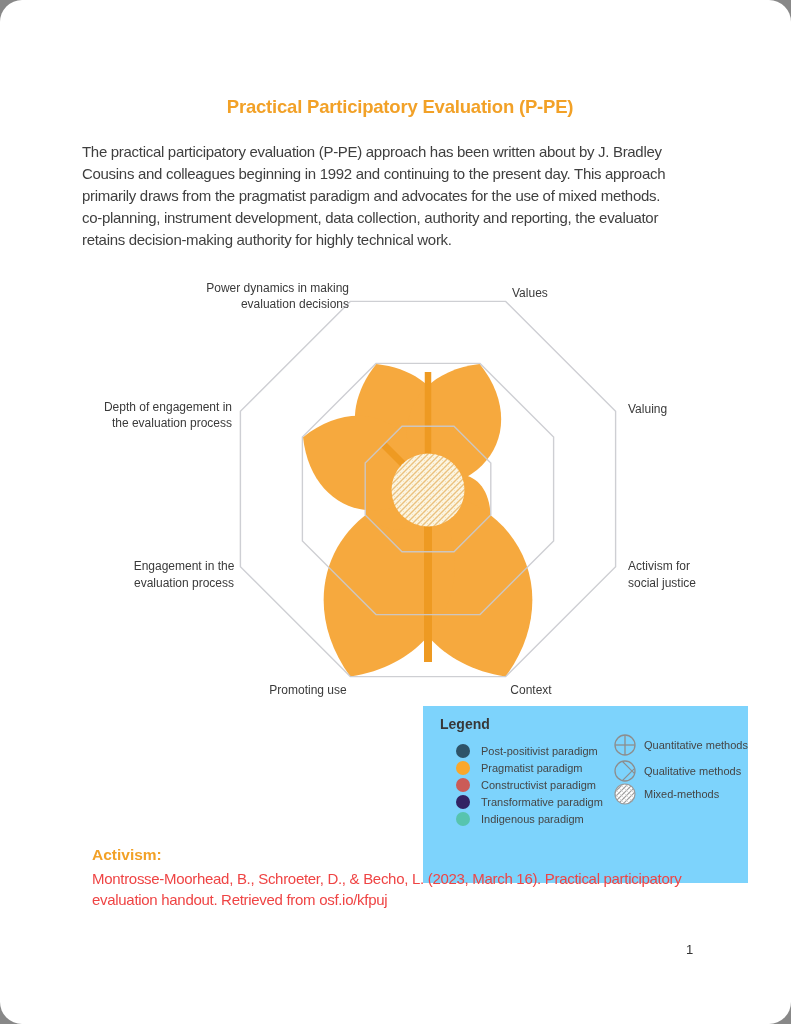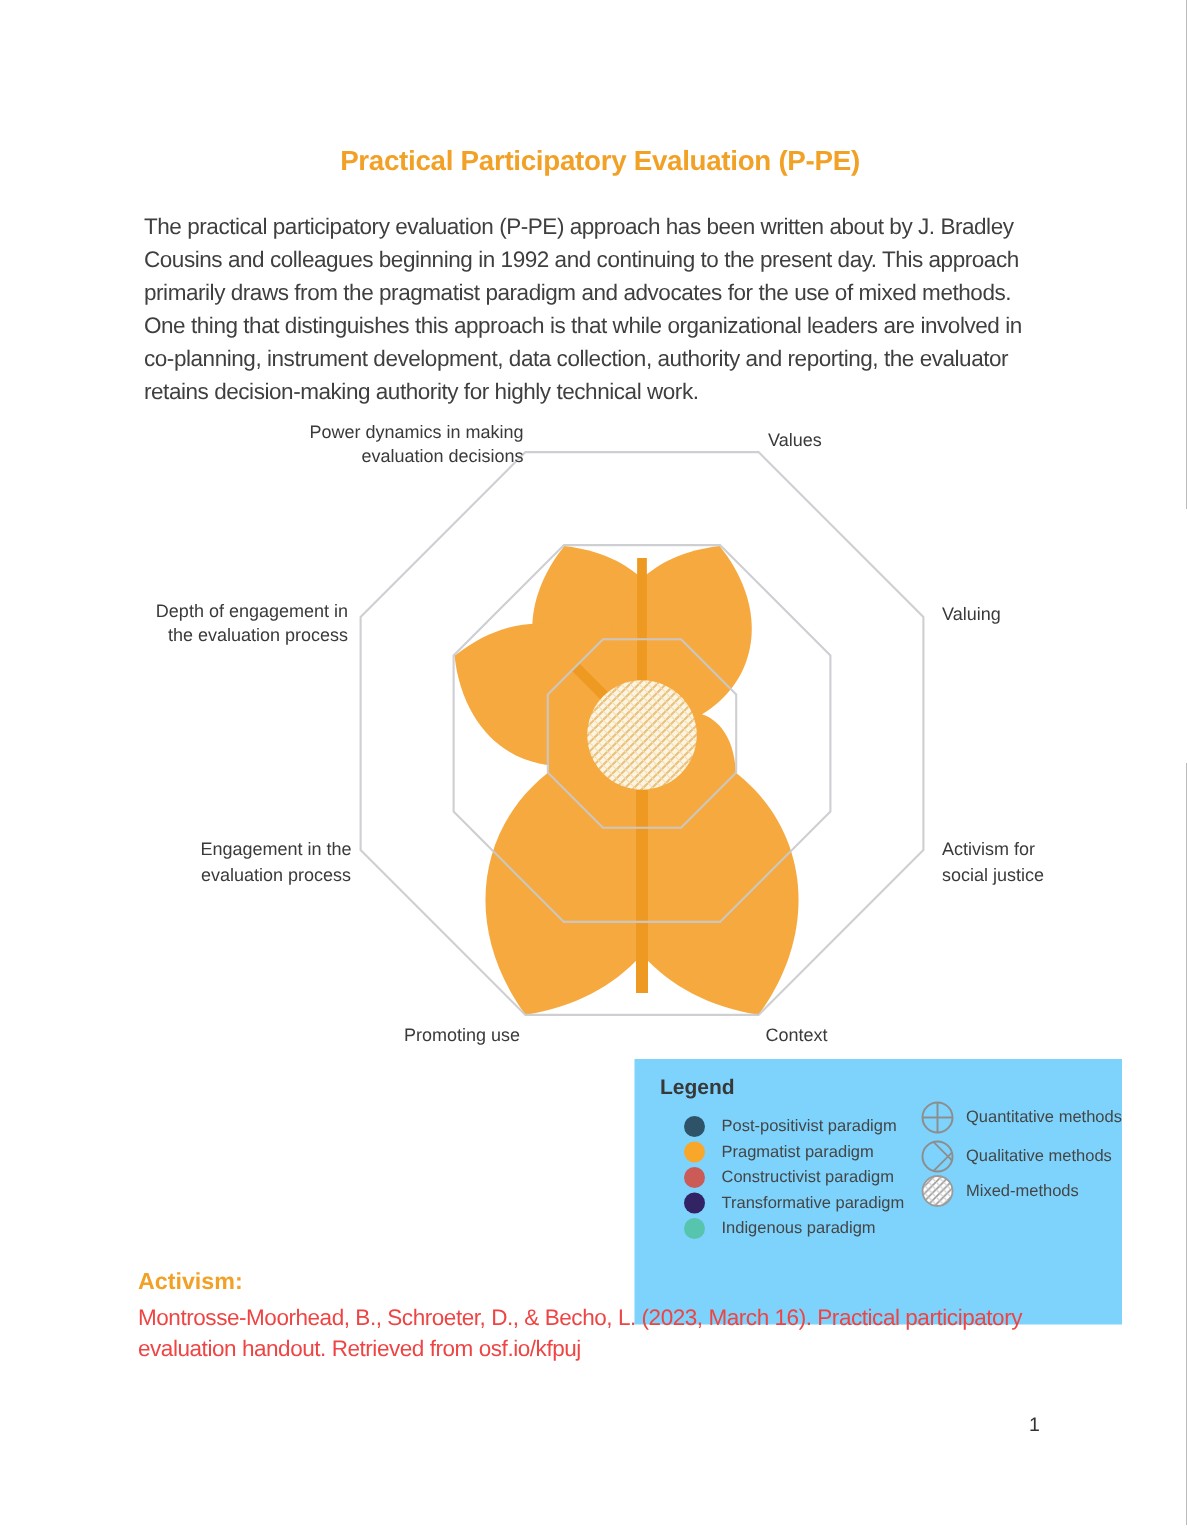--- a/index.html
+++ b/index.html
@@ -1,24 +1,24 @@
 <!DOCTYPE html>
 <html><head>
 <meta charset="utf-8">
 <style>
   html,body{margin:0;padding:0;background:#888;}
   .page{
     position:relative;width:791px;height:1024px;background:#ffffff;margin:0 auto;
-    font-family:"Liberation Sans","DejaVu Sans",sans-serif;overflow:hidden;
+    font-family:"Liberation Sans","DejaVu Sans",sans-serif;overflow:hidden;border-radius:22px;
   }
   .doc-title{
     position:absolute;left:90px;top:96px;width:620px;text-align:center;
     font-size:18.5px;font-weight:bold;color:#F2A127;letter-spacing:-0.2px;
   }
-  .intro{position:absolute;left:96px;top:141px;width:640px;}
+  .intro{position:absolute;left:82px;top:141px;width:640px;}
   .intro .line{
     font-size:15px;line-height:22px;color:#3F3F3F;letter-spacing:-0.3px;white-space:nowrap;
   }
   .diagram-svg{position:absolute;left:0;top:275px;width:791px;height:445px;}
   .diagram-svg text{font-family:"Liberation Sans","DejaVu Sans",sans-serif;font-size:12px;fill:#3A3A3A;}
   .octagon{fill:none;stroke:#C9CACF;stroke-width:1.4px;}
   .legend-box{
     position:absolute;left:375px;top:706px;width:325px;height:177px;background:#7dd3fc;margin-left:48px;
   }
   .legend-title{position:absolute;left:17px;top:10px;font-size:14px;font-weight:bold;color:#383838;}
@@ -35,21 +35,20 @@
 <body>
 
 <div class="page">
 
   <div class="doc-title">Practical Participatory Evaluation (P-PE)</div>
 
   <div class="intro">
     <div class="line">The practical participatory evaluation (P-PE) approach has been written about by J. Bradley</div>
     <div class="line">Cousins and colleagues beginning in 1992 and continuing to the present day. This approach</div>
     <div class="line">primarily draws from the pragmatist paradigm and advocates for the use of mixed methods.</div>
-    <div class="line">One thing that distinguishes this approach is that while organizational leaders are involved in</div>
     <div class="line">co-planning, instrument development, data collection, authority and reporting, the evaluator</div>
     <div class="line">retains decision-making authority for highly technical work.</div>
   </div>
 
   <svg class="diagram-svg" viewBox="0 275 791 445" xmlns="http://www.w3.org/2000/svg">
     <defs>
       <pattern id="weavePat" width="6" height="6" patternUnits="userSpaceOnUse">
         <rect width="6" height="6" fill="#FCF5E2"></rect>
         <path d="M0,6 L6,0" stroke="#EBC17E" stroke-width="1.4"></path>
         <path d="M-1.5,1.5 L1.5,-1.5" stroke="#EBC17E" stroke-width="1.4"></path>

